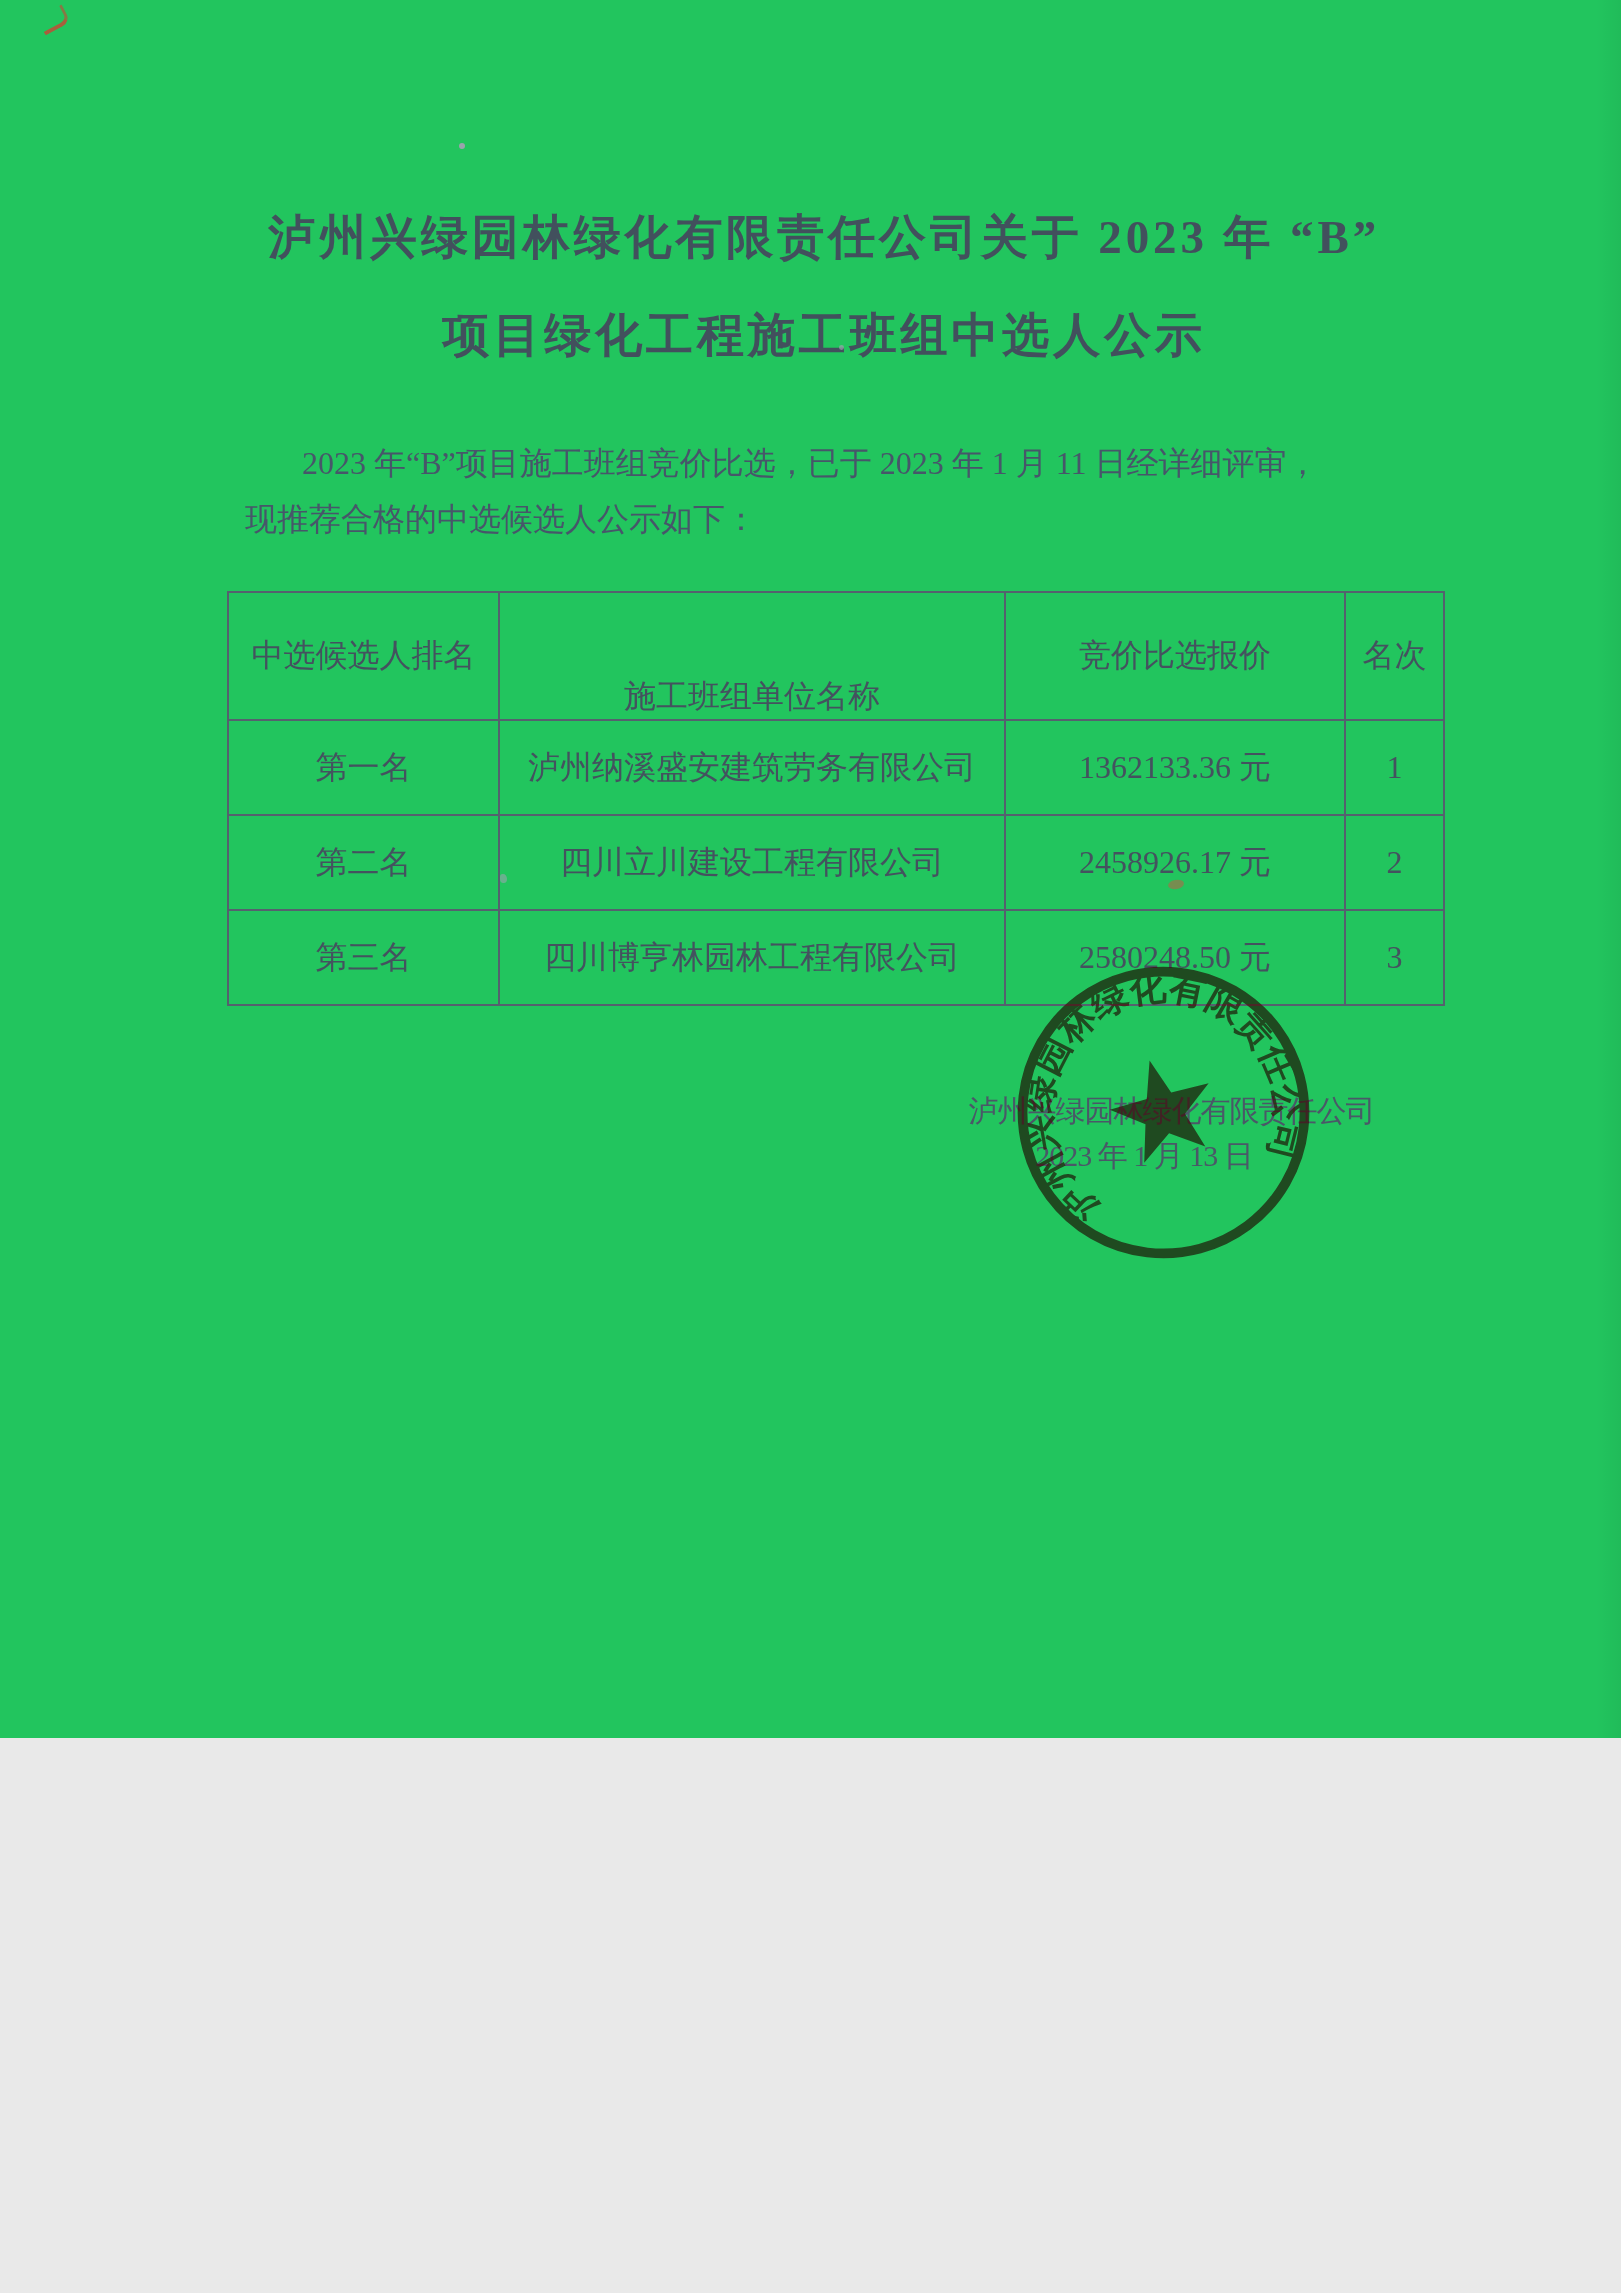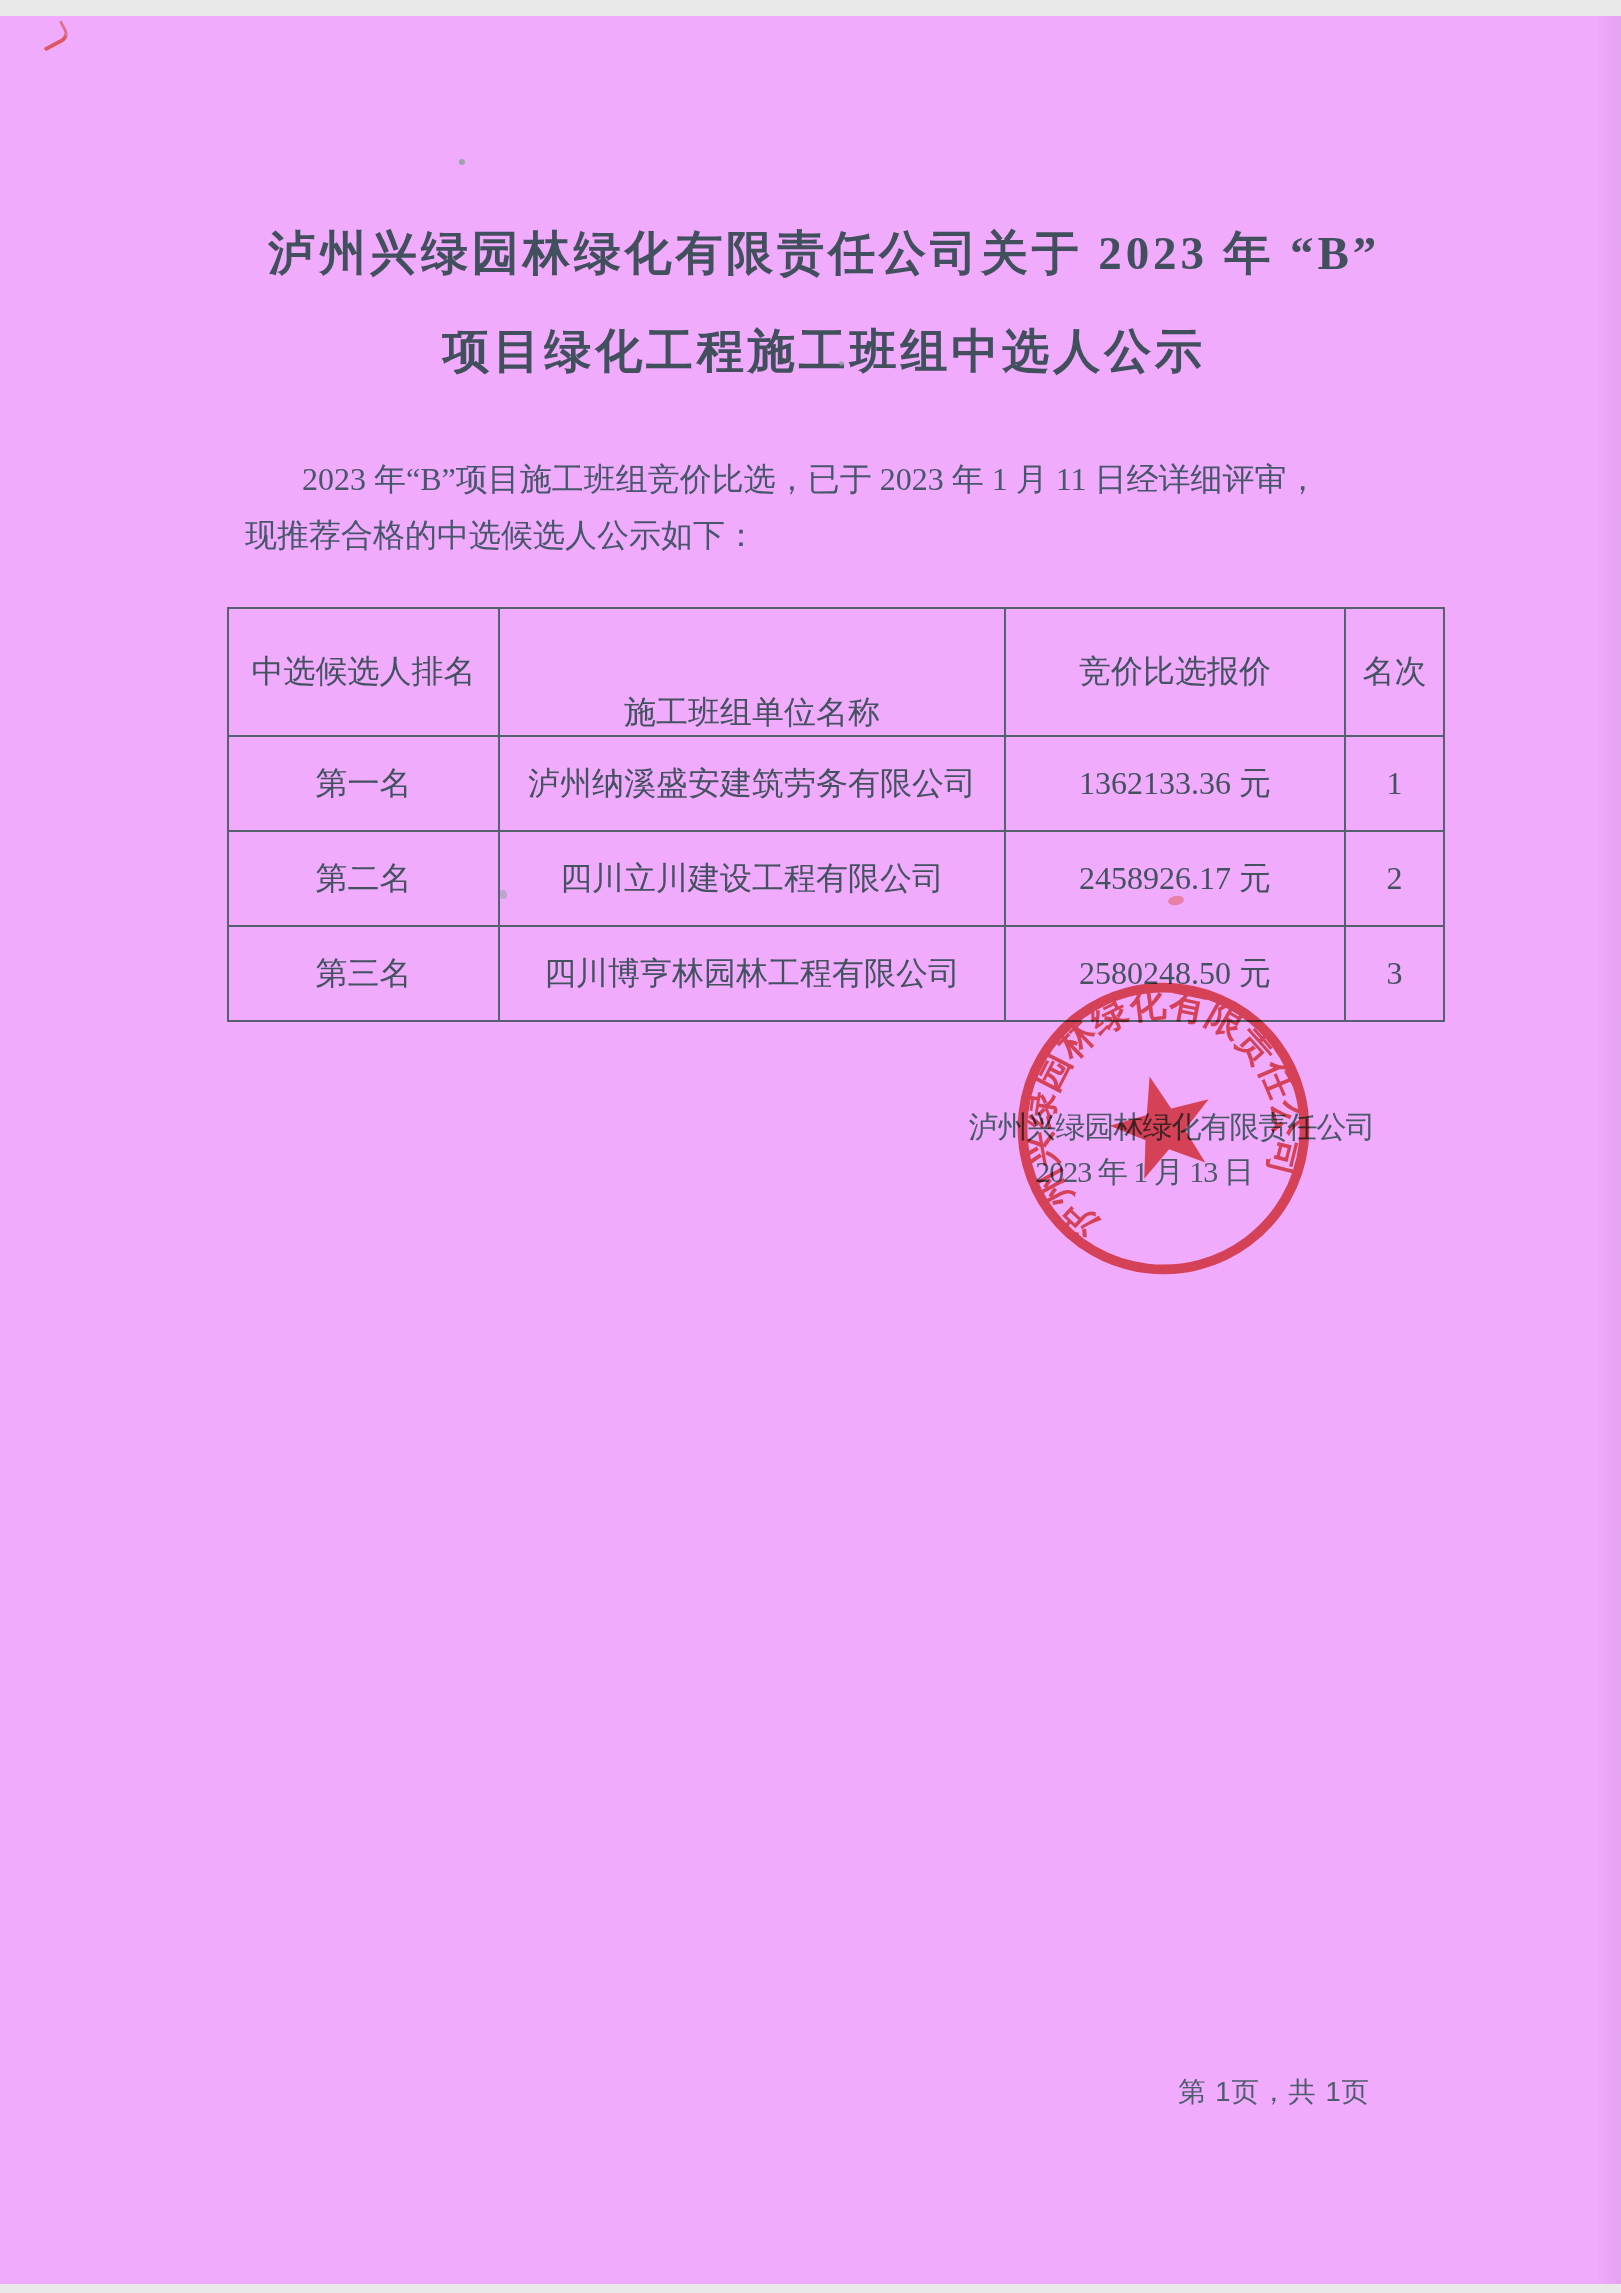--- a/index.html
+++ b/index.html
@@ -8,25 +8,24 @@
     --line:#55616e;
   }
   *{margin:0;padding:0;box-sizing:border-box;}
   html,body{width:1621px;height:2294px;}
   body{
     background:#e9e9e9;
     font-family:"Liberation Serif","DejaVu Serif",serif;
   }
   .page{
     position:relative;
-    width:1621px;height:2268px;
-    background:#f0abfc;
+    width:1621px;height:1738px;
+    background:#22c55e;
     overflow:hidden;
     color:var(--ink);
-    margin-top:16px;
   }
   
   .page::after{
     content:"";position:absolute;top:0;right:0;width:25.5px;height:100%;
     background:linear-gradient(to right,rgba(0,0,0,0),rgba(0,0,0,0.05));
     pointer-events:none;
   }
 
   .doc-title{
     position:absolute;left:0;right:0;top:188px;

